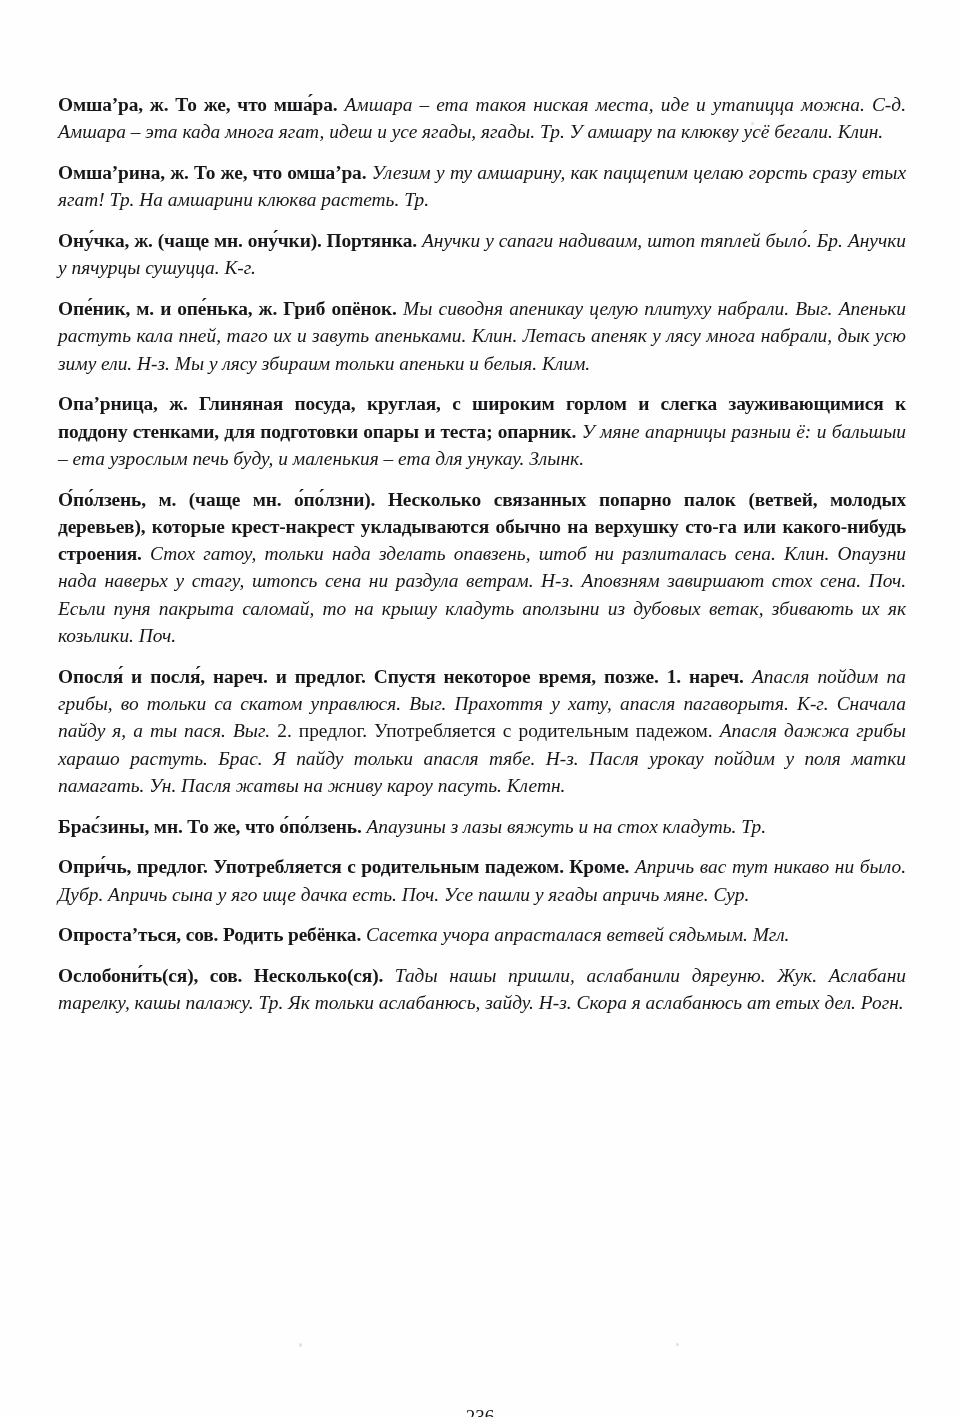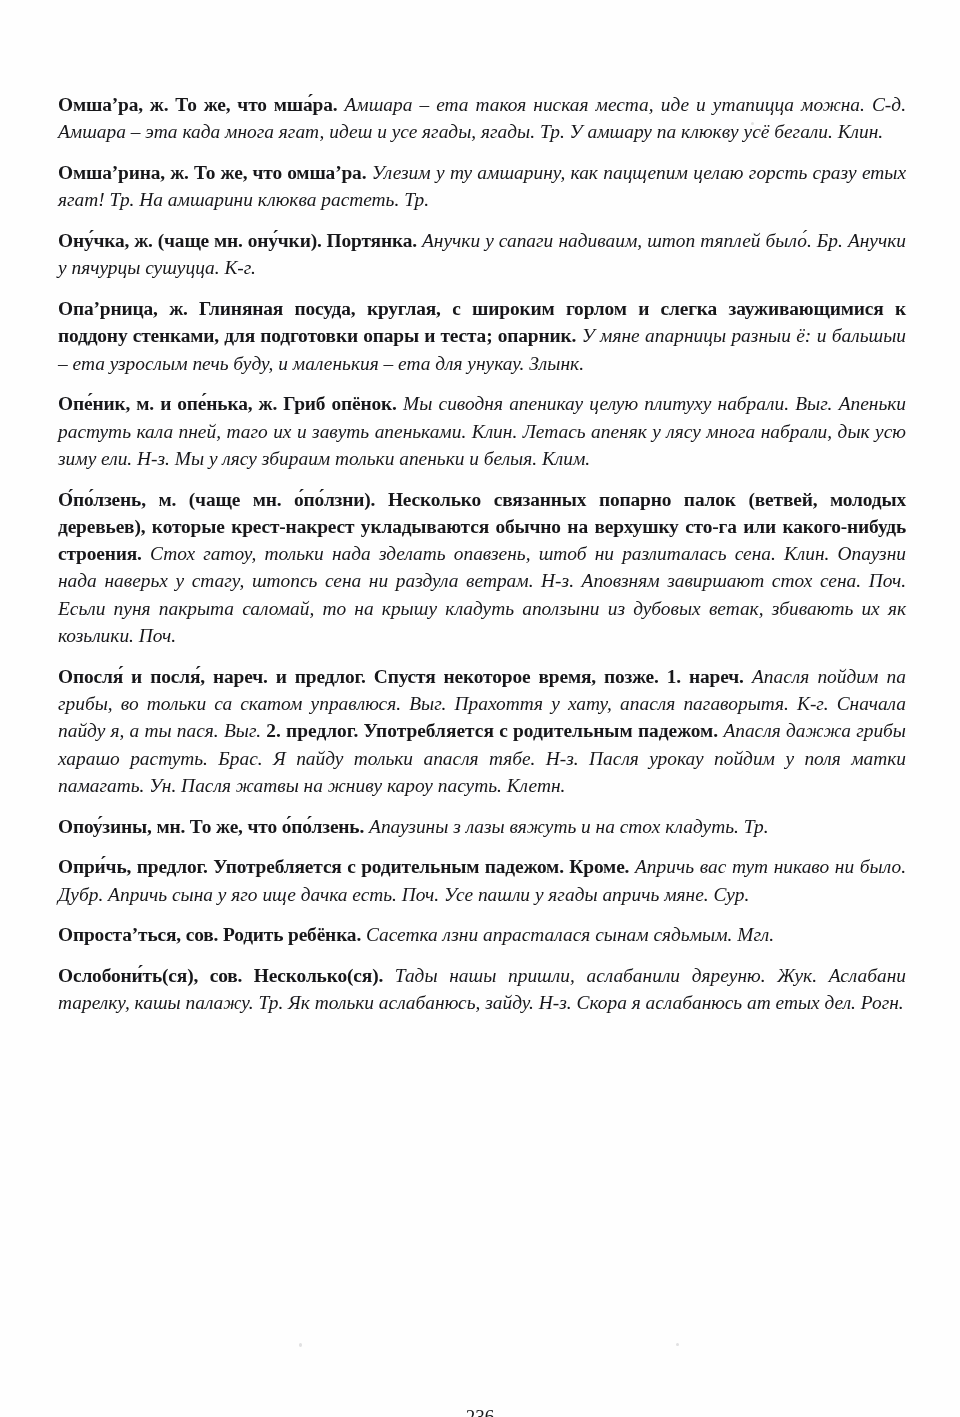--- a/index.html
+++ b/index.html
@@ -50,21 +50,21 @@
     font-style: normal;
     letter-spacing: -0.15px;
   }
   
   .ex {
     font-style: italic;
     font-weight: normal;
   }
   
   .hw-inline {
-    font-weight: bold;
+    font-weight: normal;
     font-style: normal;
   }
   .page-number {
     position: absolute;
     left: 0;
     top: 1406px;
     width: 960px;
     text-align: center;
     font-size: 19px;
     font-family: "Liberation Serif", "DejaVu Serif", serif;
@@ -88,34 +88,34 @@
   <div class="speck" style="left:676px; top:1343px; width:3px; height:3px;"></div>
 
   <div class="text-column">
 
     <p class="entry"><span class="hw">Омша’ра, ж. То же, что мша́ра.</span> <span class="ex">Амшара – ета такоя ниская места, иде и утапицца можна. С-д. Амшара – эта када многа ягат, идеш и усе ягады, ягады. Тр. У амшару па клюкву усё бегали. Клин.</span></p>
 
     <p class="entry"><span class="hw">Омша’рина, ж. То же, что омша’ра.</span> <span class="ex">Улезим у ту амшарину, как пацщепим целаю горсть сразу етых ягат! Тр. На амшарини клюква растеть. Тр.</span></p>
 
     <p class="entry"><span class="hw">Ону́чка, ж. (чаще мн. ону́чки). Портянка.</span> <span class="ex">Анучки у сапаги надиваим, штоп тяплей было́. Бр. Анучки у пячурцы сушуцца. К-г.</span></p>
 
+    <p class="entry"><span class="hw">Опе́ник, м. и опе́нька, ж. Гриб опёнок.</span> <span class="ex">Мы сиводня апеникау целую плитуху набрали. Выг. Апеньки растуть кала пней, таго их и завуть апеньками. Клин. Летась апеняк у лясу многа набрали, дык усю зиму ели. Н-з. Мы у лясу збираим тольки апеньки и белыя. Клим.</span></p>
+
     <p class="entry"><span class="hw">Опа’рница, ж. Глиняная посуда, круглая, с широким горлом и слегка зауживающимися к поддону стенками, для подготовки опары и теста; опарник.</span> <span class="ex">У мяне апарницы разныи ё: и бальшыи – ета узрослым печь буду, и маленькия – ета для унукау. Злынк.</span></p>
-
-    <p class="entry"><span class="hw">Опе́ник, м. и опе́нька, ж. Гриб опёнок.</span> <span class="ex">Мы сиводня апеникау целую плитуху набрали. Выг. Апеньки растуть кала пней, таго их и завуть апеньками. Клин. Летась апеняк у лясу многа набрали, дык усю зиму ели. Н-з. Мы у лясу збираим тольки апеньки и белыя. Клим.</span></p>
 
 
     <p class="entry"><span class="hw">О́по́лзень, м. (чаще мн. о́по́лзни). Несколько связанных попарно палок (ветвей, молодых деревьев), которые крест-накрест укладываются обычно на верхушку сто-га или какого-нибудь строения.</span> <span class="ex">Стох гатоу, тольки нада зделать опавзень, штоб ни разлиталась сена. Клин. Опаузни нада наверьх у стагу, штопсь сена ни раздула ветрам. Н-з. Аповзням завиршают стох сена. Поч. Есьли пуня пакрыта саломай, то на крышу кладуть аползыни из дубовых ветак, збивають их як козьлики. Поч.</span></p>
 
     <p class="entry"><span class="hw">Опосля́ и посля́, нареч. и предлог. Спустя некоторое время, позже. 1. нареч.</span> <span class="ex">Апасля пойдим па грибы, во тольки са скатом управлюся. Выг. Прахоття у хату, апасля пагаворытя. К-г. Сначала пайду я, а ты пася. Выг.</span> <span class="hw-inline">2.  предлог. Употребляется с родительным падежом.</span> <span class="ex">Апасля дажжа грибы харашо растуть. Брас. Я пайду тольки апасля тябе. Н-з. Пасля урокау пойдим у поля матки памагать. Ун. Пасля жатвы на жниву кароу пасуть. Клетн.</span></p>
 
-    <p class="entry"><span class="hw">Опоу́зины, мн. То же, что о́по́лзень.</span> <span class="ex">Апаузины з лазы вяжуть и на стох кладуть. Тр.</span></p>
+    <p class="entry"><span class="hw">Брас́зины, мн. То же, что о́по́лзень.</span> <span class="ex">Апаузины з лазы вяжуть и на стох кладуть. Тр.</span></p>
 
     <p class="entry"><span class="hw">Опри́чь, предлог. Употребляется с родительным падежом. Кроме.</span> <span class="ex">Апричь вас тут никаво ни было. Дубр.  Апричь сына у яго ище дачка есть. Поч. Усе пашли у ягады апричь мяне. Сур.</span></p>
 
-    <p class="entry"><span class="hw">Опроста’ться, сов. Родить ребёнка.</span> <span class="ex">Сасетка лзни апрасталася сынам сядьмым. Мгл.</span></p>
+    <p class="entry"><span class="hw">Опроста’ться, сов. Родить ребёнка.</span> <span class="ex">Сасетка учора апрасталася ветвей сядьмым. Мгл.</span></p>
 
 
 
 
     <p class="entry"><span class="hw">Ослобони́ть(ся), сов. Несколько(ся).</span> <span class="ex">Тады нашы пришли, аслабанили дяреуню. Жук. Аслабани тарелку, кашы палажу. Тр. Як тольки аслабанюсь, зайду. Н-з. Скора я аслабанюсь ат етых дел. Рогн.</span></p>
 
   </div>
 
   <div class="page-number">236</div>
 

